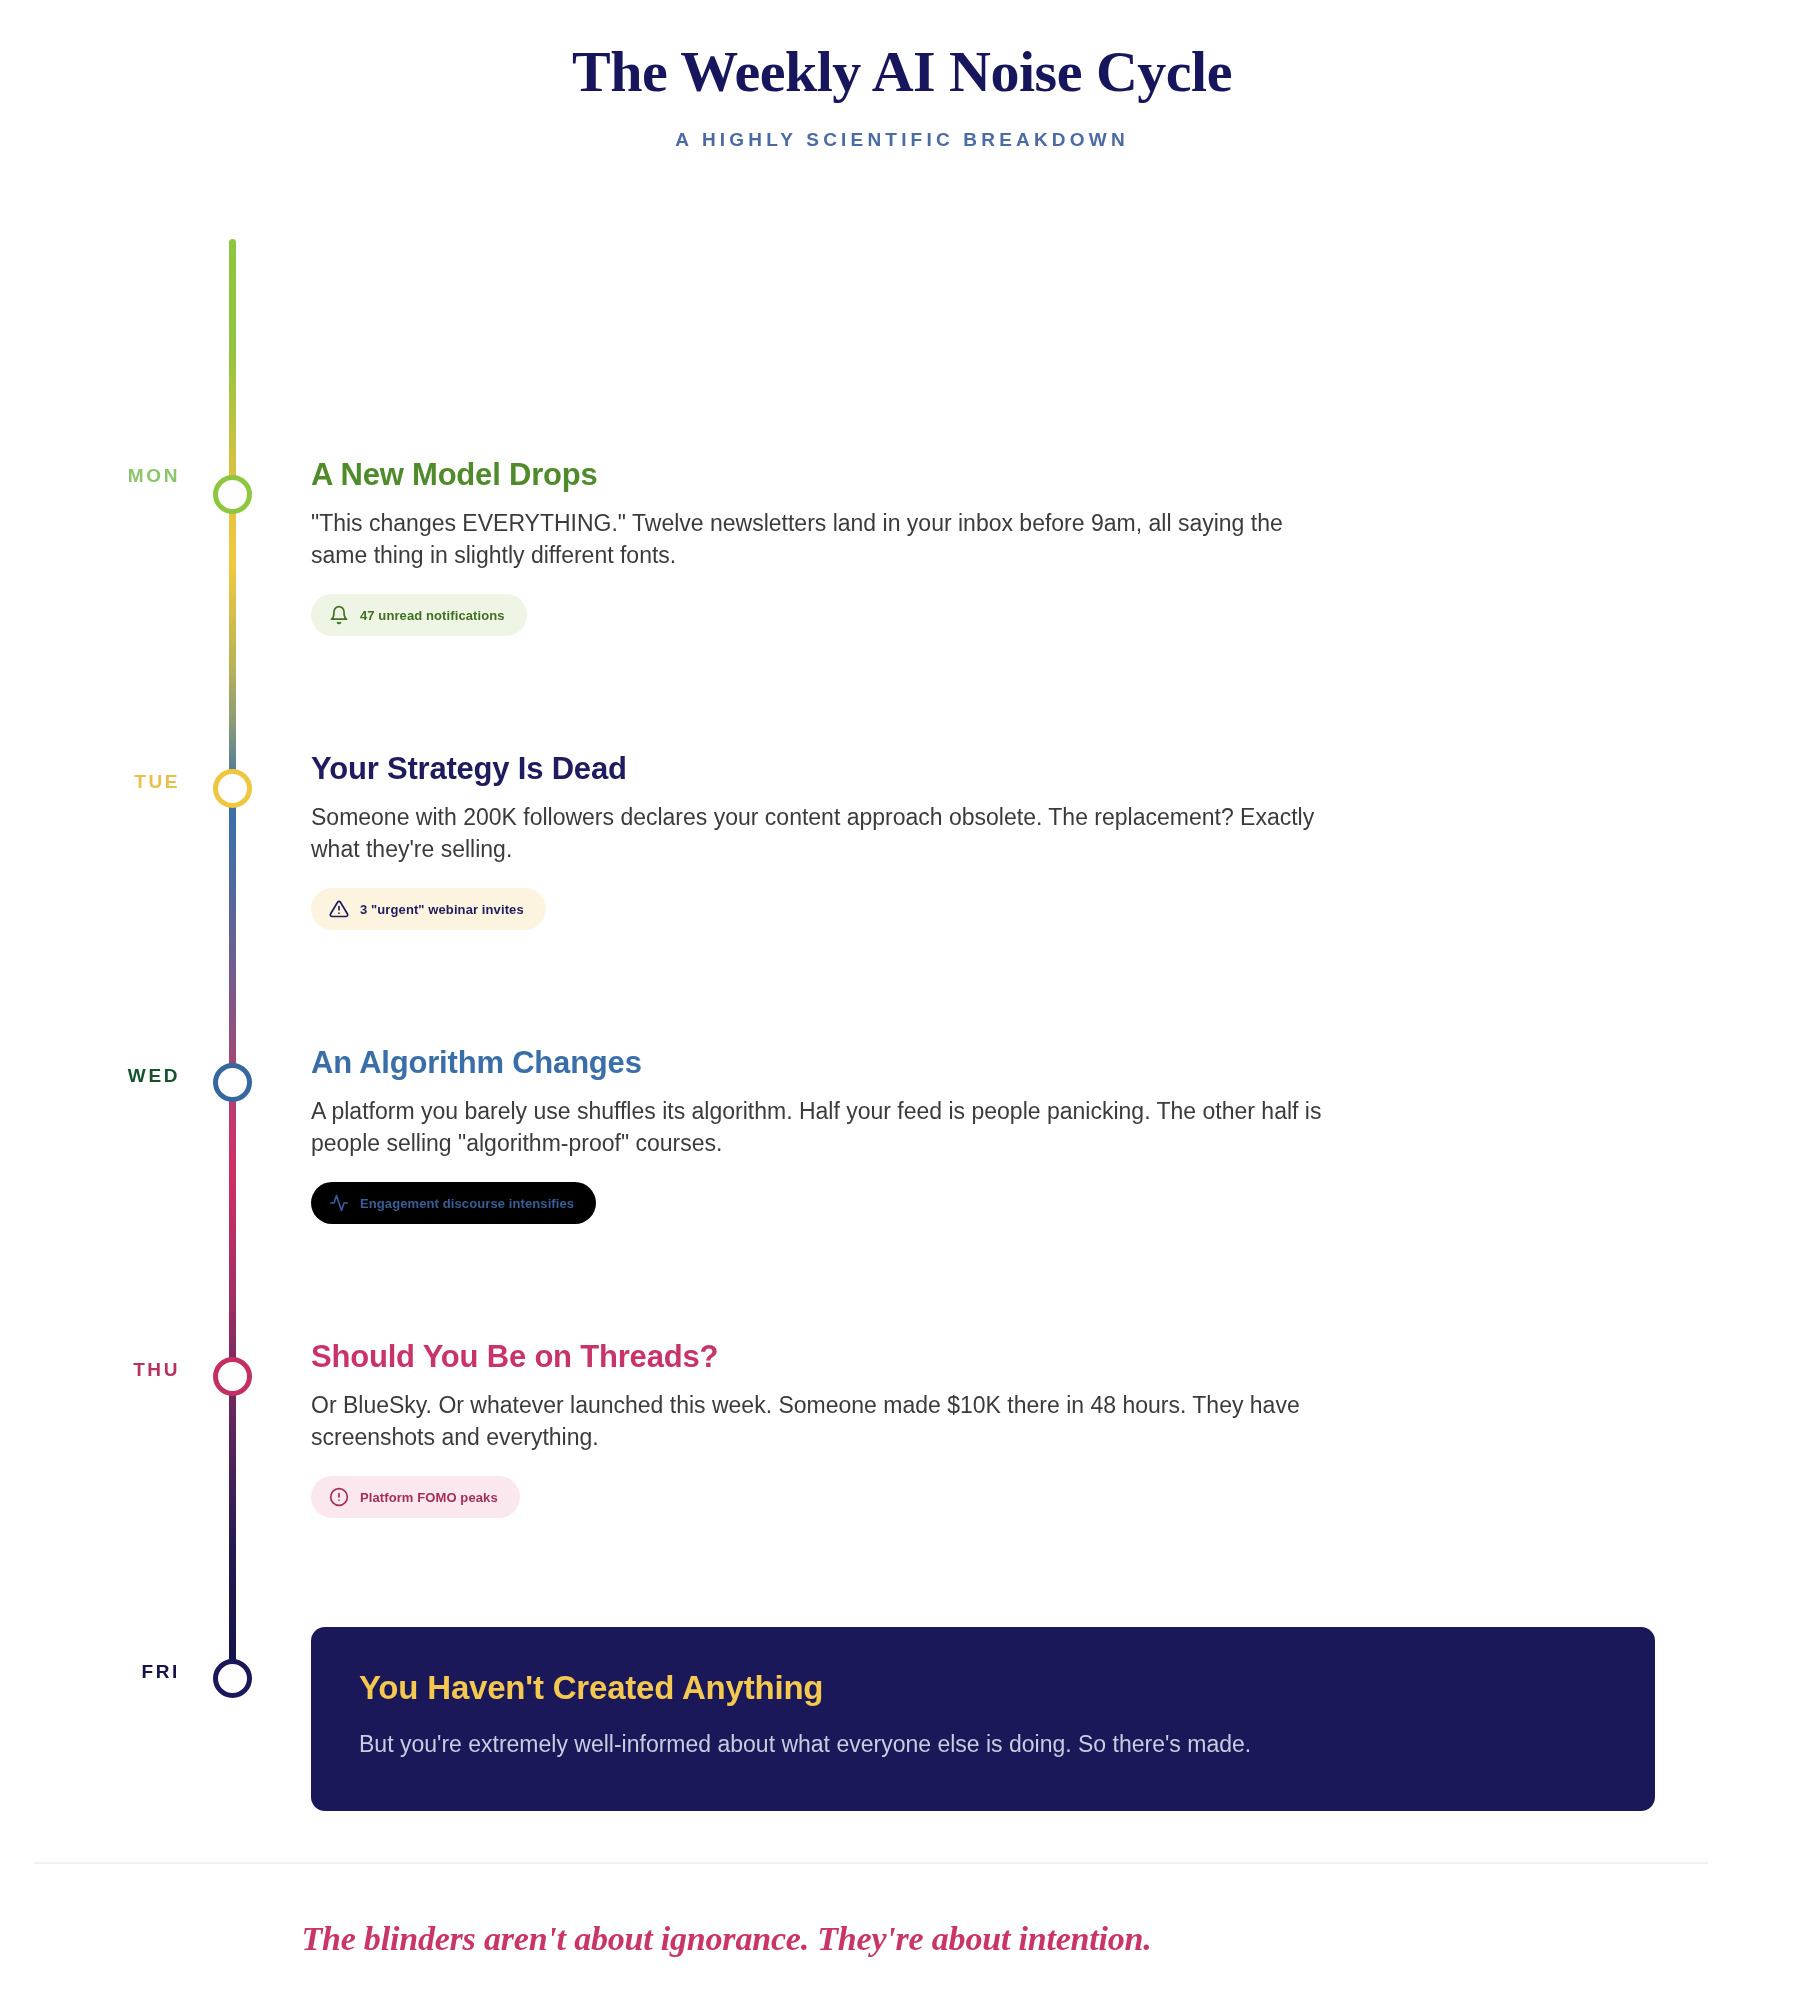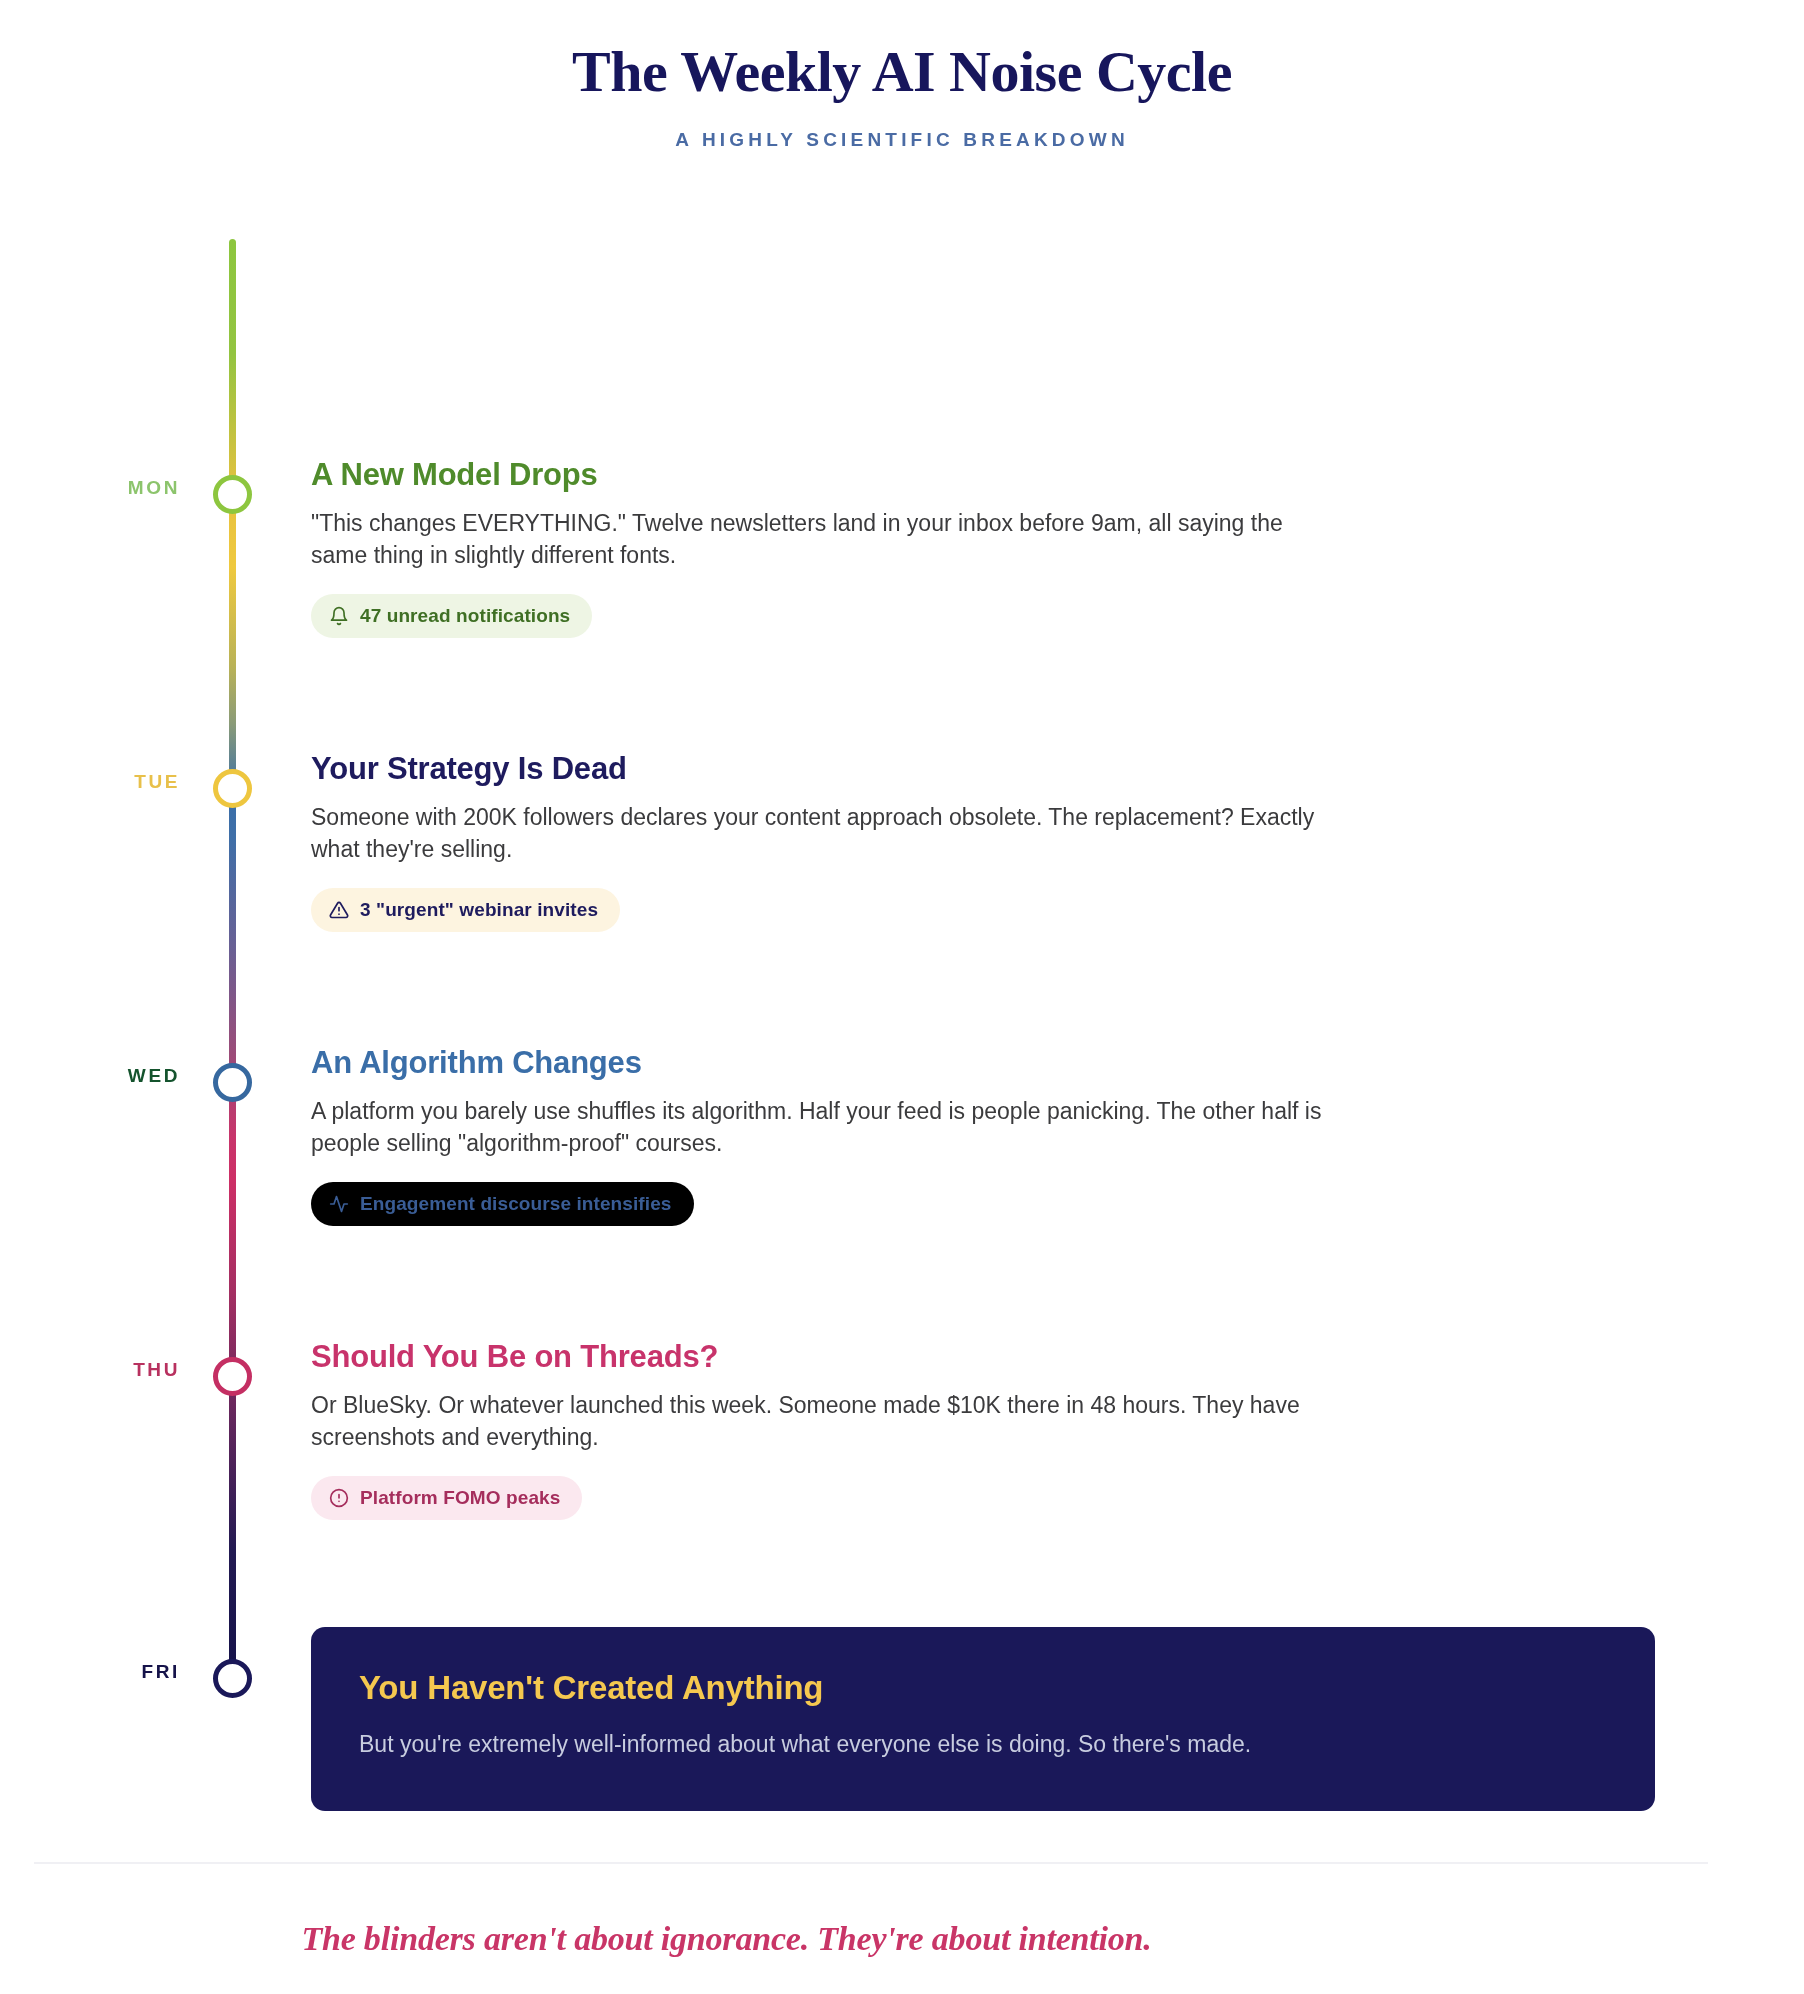--- a/index.html
+++ b/index.html
@@ -121,21 +121,21 @@
     max-width: 1020px;
   }
 
   .badge {
     display: inline-flex;
     align-items: center;
     gap: 11px;
     margin-top: 22px;
     padding: 11px 22px 11px 18px;
     border-radius: 999px;
-    font-size: 19px;
+    font-size: 13px;
     font-weight: 700;
     letter-spacing: 0.1px;
     white-space: nowrap;
   }
   .badge svg { display: block; flex: none; }
 
   
   .fri-card {
     position: absolute;
     left: 311px;
@@ -185,21 +185,21 @@
 
 <div class="header">
   <h1 class="page-title">The Weekly AI Noise Cycle</h1>
   <div class="page-subtitle">A HIGHLY SCIENTIFIC BREAKDOWN</div>
 </div>
 
 <div class="timeline">
   <div class="spine"></div>
 
   <div class="row">
-    <div class="day-label" style="top: 248px; color: rgb(140, 196, 108);">MON</div>
+    <div class="day-label" style="top: 236px; color: rgb(140, 196, 108);">MON</div>
     <div class="node" style="top: 246px; border-color: rgb(141, 198, 63);"></div>
     <div class="content" style="top:228px;">
       <div class="item-title" style="color: rgb(79, 139, 43);">A New Model Drops</div>
       <div class="item-body">"This changes EVERYTHING." Twelve newsletters land in your inbox before 9am, all saying the same thing in slightly different fonts.</div>
       <div class="badge" style="background: rgb(238, 245, 228); color: rgb(63, 111, 36);">
         <span>
           <svg width="20" height="20" viewBox="0 0 24 24" fill="none" stroke="currentColor" stroke-width="2" stroke-linecap="round" stroke-linejoin="round">
             <path d="M18 8A6 6 0 0 0 6 8c0 7-3 9-3 9h18s-3-2-3-9"></path>
             <path d="M13.73 21a2 2 0 0 1-3.46 0"></path>
           </svg>

